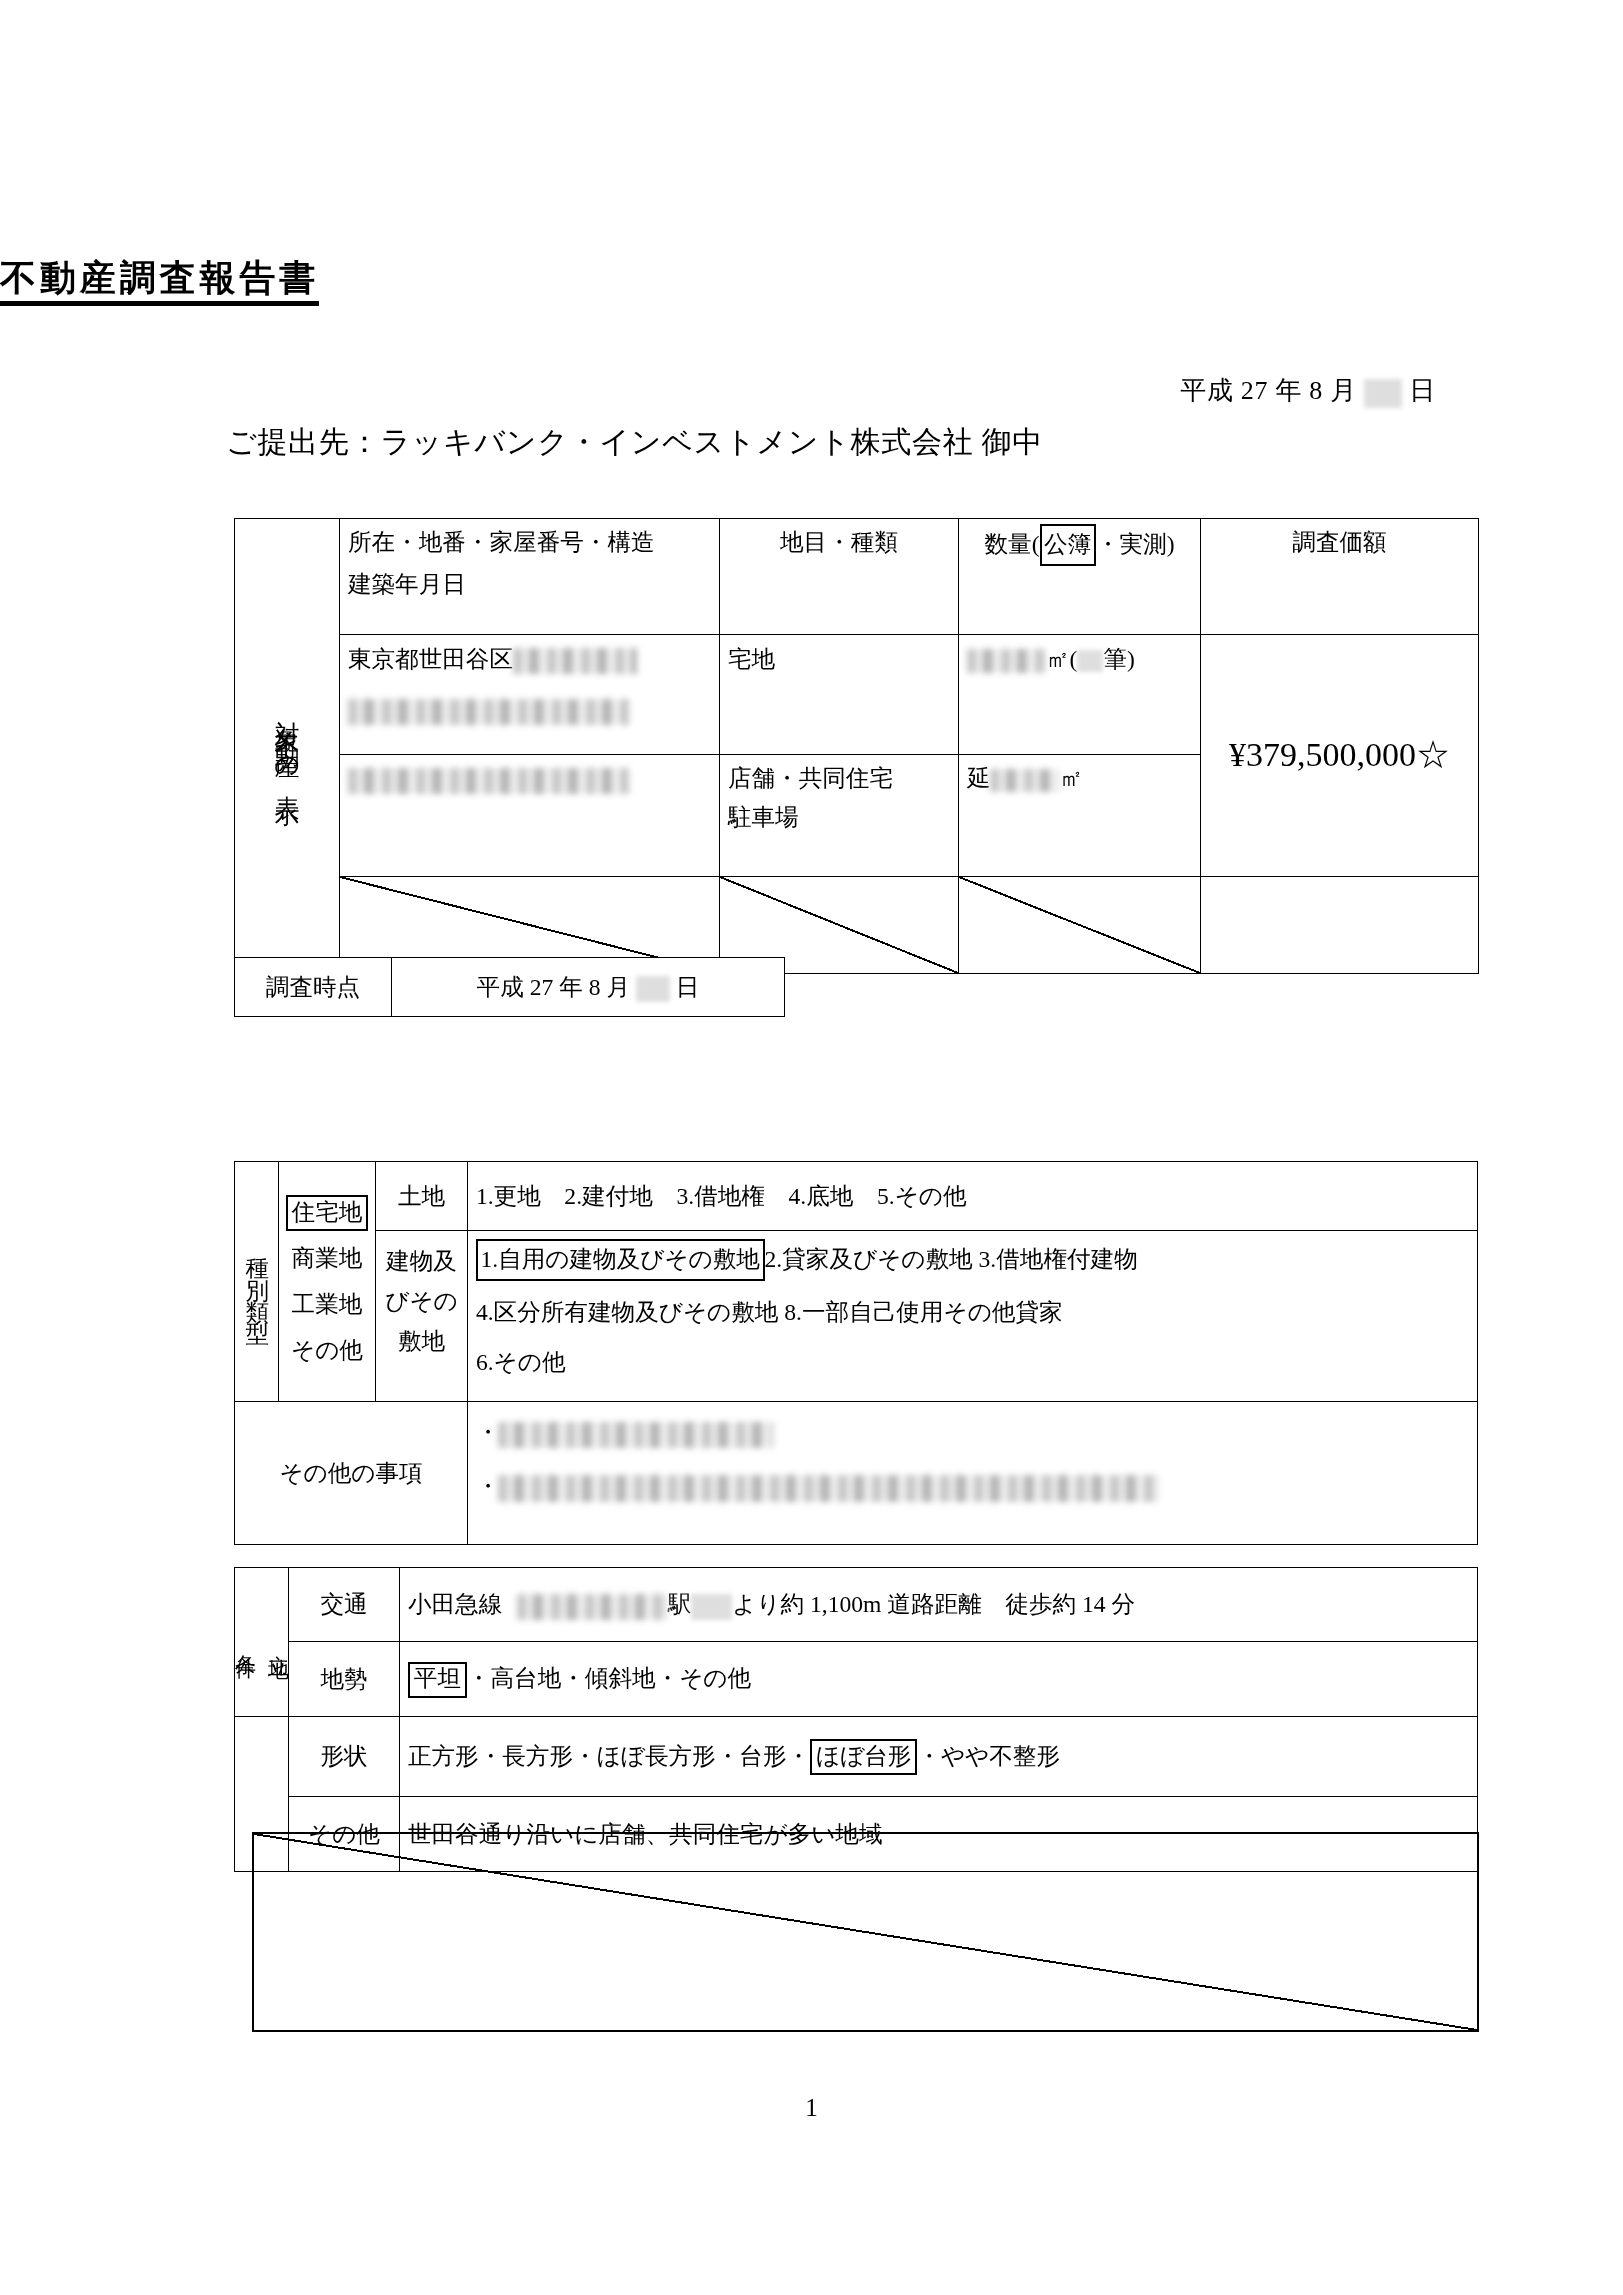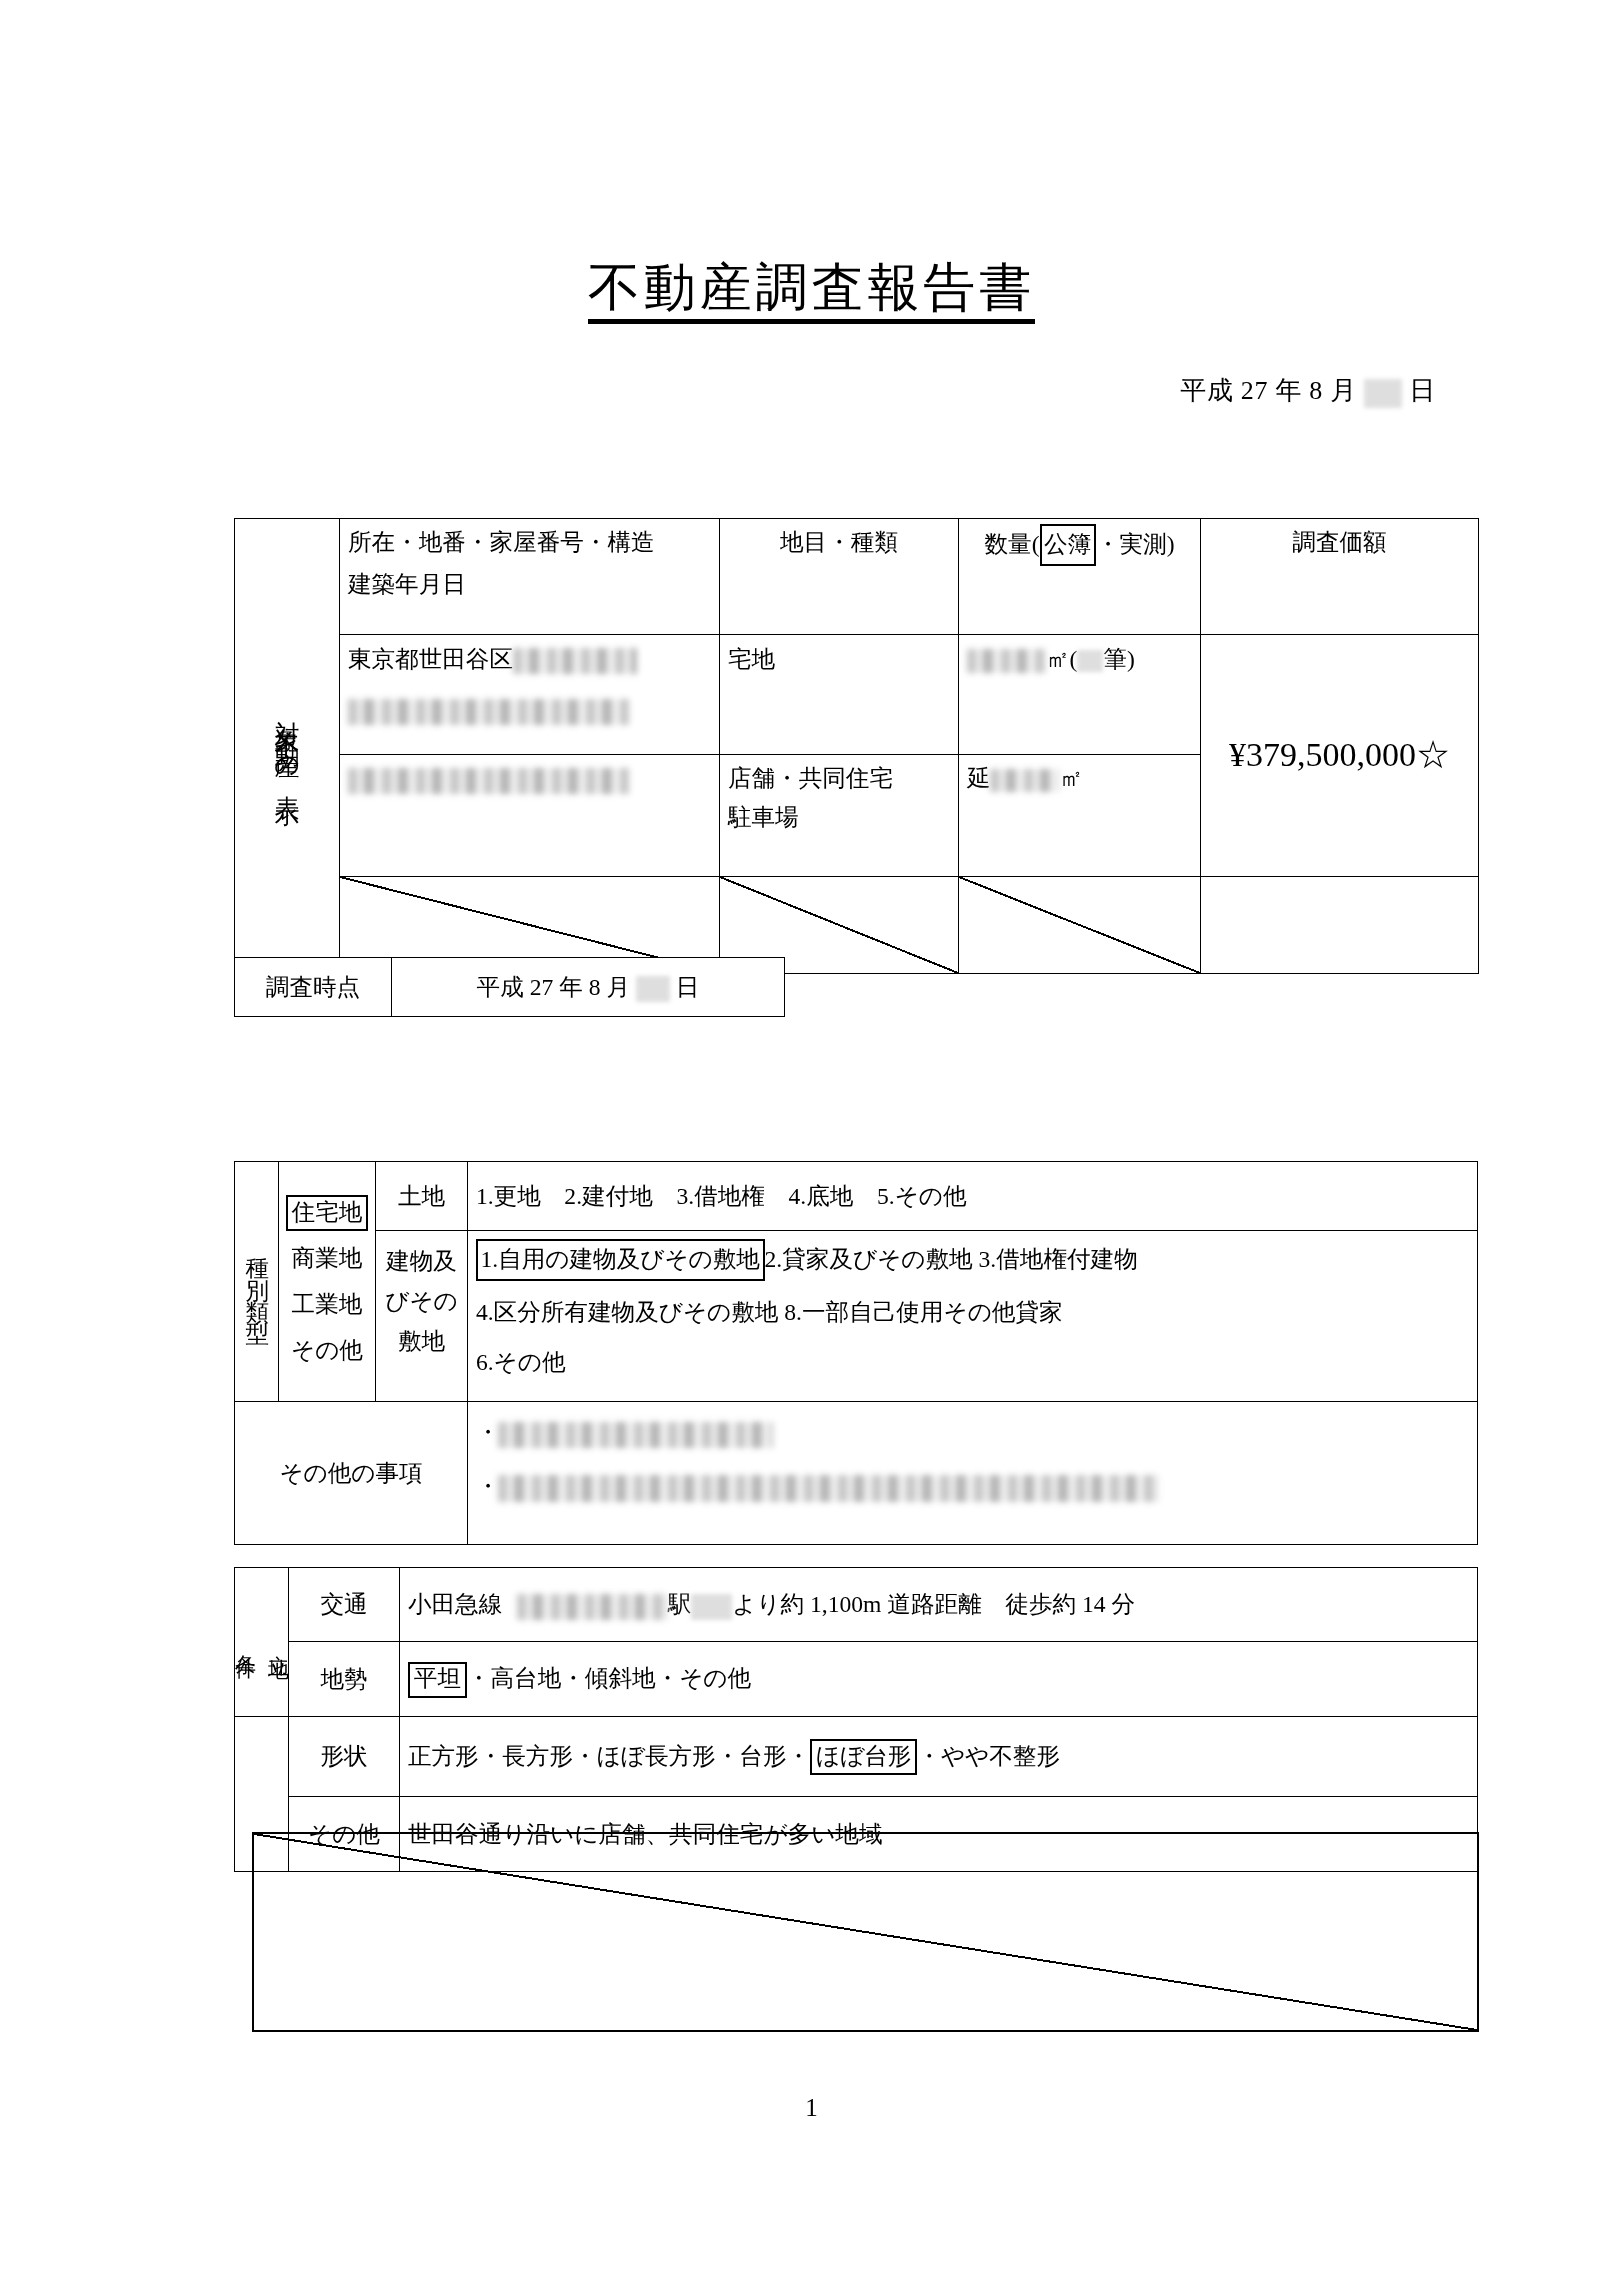--- a/index.html
+++ b/index.html
@@ -22,25 +22,25 @@
     height: 2295px;
     box-sizing: border-box;
   }
 
   
   .doc-title {
     position: absolute;
     left: 0;
     top: 258px;
     width: 1623px;
-    text-align: center;
-    font-size: 52px;
+    text-align: left;
+    font-size: 36px;
     letter-spacing: 3.9px;
     line-height: 1.15;
-    font-weight: 400;
+    font-weight: 700;
   }
   .doc-title span.u {
     border-bottom: 5.9px solid #000;
     padding-bottom: 2.6px;
   }
 
   .doc-date {
     position: absolute;
     right: 187px;
     top: 373px;
@@ -204,20 +204,21 @@
   <div class="doc-title">
     <span class="u">不動産調査報告書</span>
   </div>
 
   <div class="doc-date">
     <span>平成 27 年 8 月</span>
     <span class="redact" style="width:38px;height:29px;"></span>
     <span>日</span>
   </div>
 
+  <div class="addressee">ご提出先：ラッキバンク・インベストメント株式会社 御中</div>
 
   <table class="tbl" style="left:234px; top:518px; width:1243px;">
     <colgroup>
       <col style="width:105px">
       <col style="width:380px">
       <col style="width:239px">
       <col style="width:242px">
       <col style="width:278px">
     </colgroup>
     <tbody>

